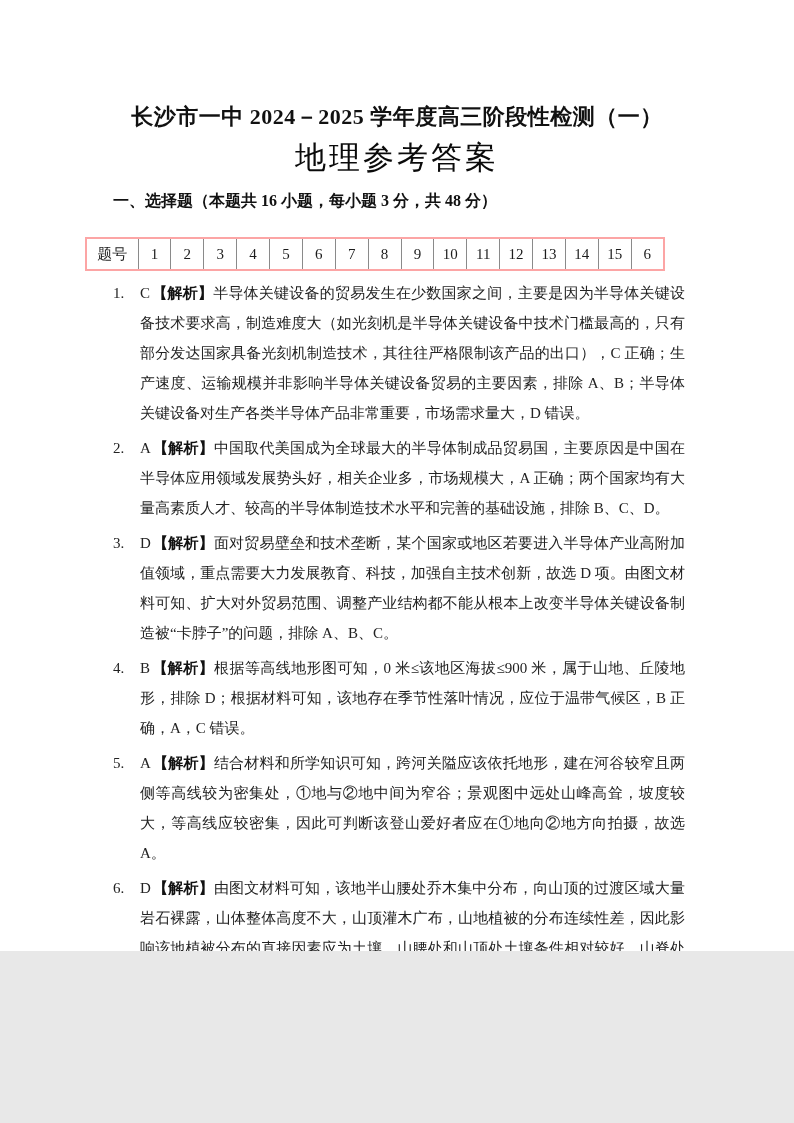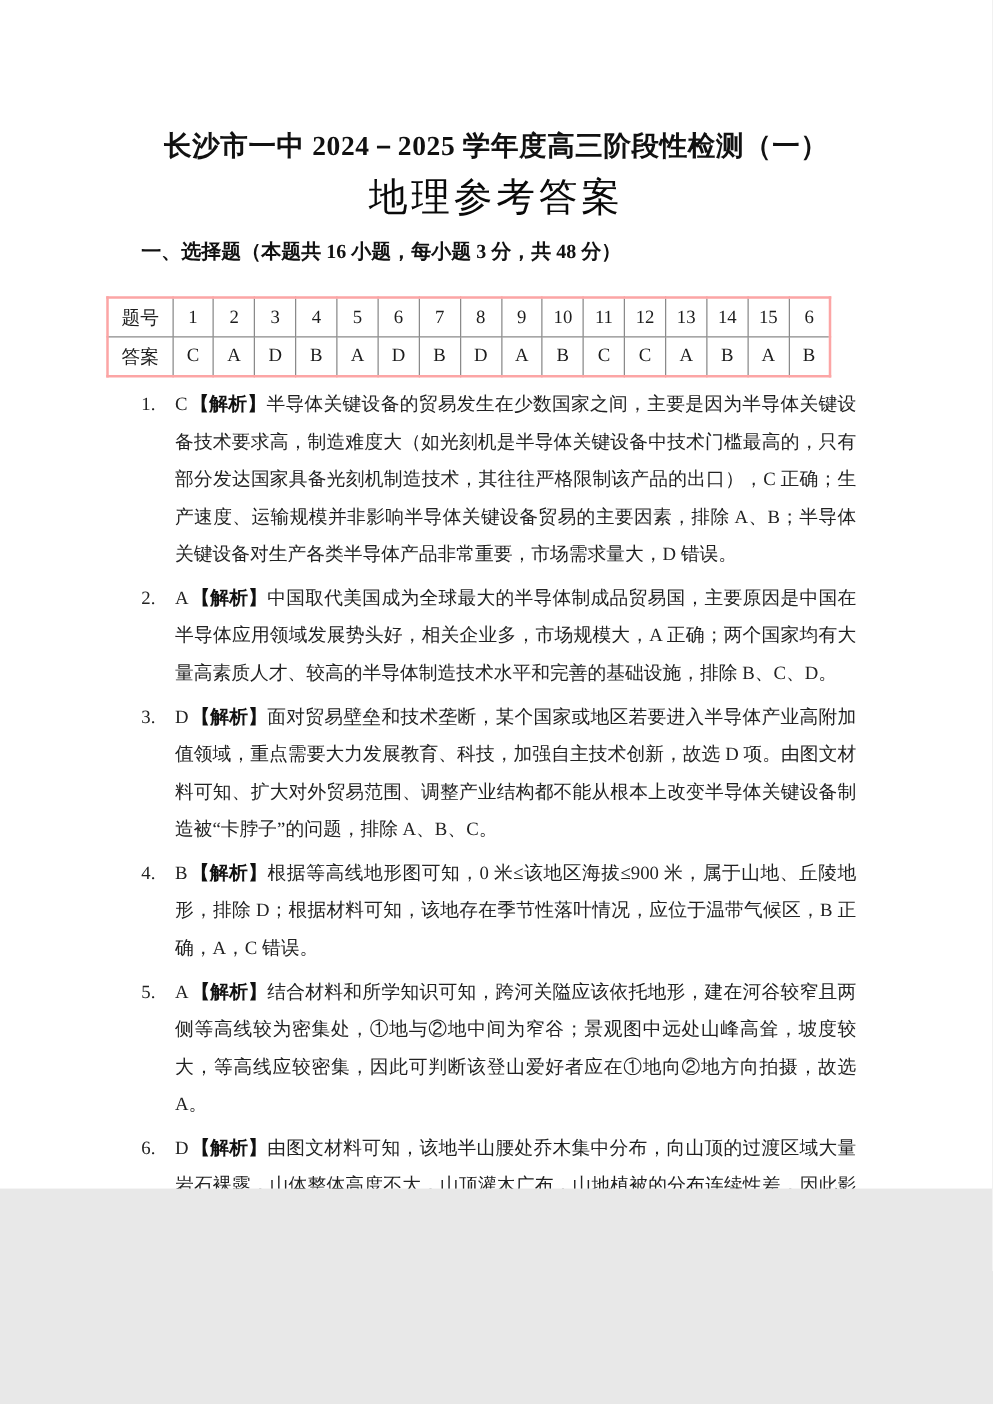--- a/index.html
+++ b/index.html
@@ -143,39 +143,20 @@
         <td>8</td>
         <td>9</td>
         <td>10</td>
         <td>11</td>
         <td>12</td>
         <td>13</td>
         <td>14</td>
         <td>15</td>
         <td>6</td>
       </tr>
-      <tr>
-        <td class="hdr">答案</td>
-        <td>C</td>
-        <td>A</td>
-        <td>D</td>
-        <td>B</td>
-        <td>A</td>
-        <td>D</td>
-        <td>B</td>
-        <td>D</td>
-        <td>A</td>
-        <td>B</td>
-        <td>C</td>
-        <td>C</td>
-        <td>A</td>
-        <td>B</td>
-        <td>A</td>
-        <td>B</td>
-      </tr>
     </tbody>
   </table>
 
   <div class="explanations">
 
     <div class="item">
       <span class="num">1.</span>
       <span class="ans">C</span><span class="jiexi">【解析】</span><span class="txt">半导体关键设备的贸易发生在少数国家之间，主要是因为半导体关键设备技术要求高，制造难度大（如光刻机是半导体关键设备中技术门槛最高的，只有部分发达国家具备光刻机制造技术，其往往严格限制该产品的出口），C 正确；生产速度、运输规模并非影响半导体关键设备贸易的主要因素，排除 A、B；半导体关键设备对生产各类半导体产品非常重要，市场需求量大，D 错误。</span>
     </div>
 

